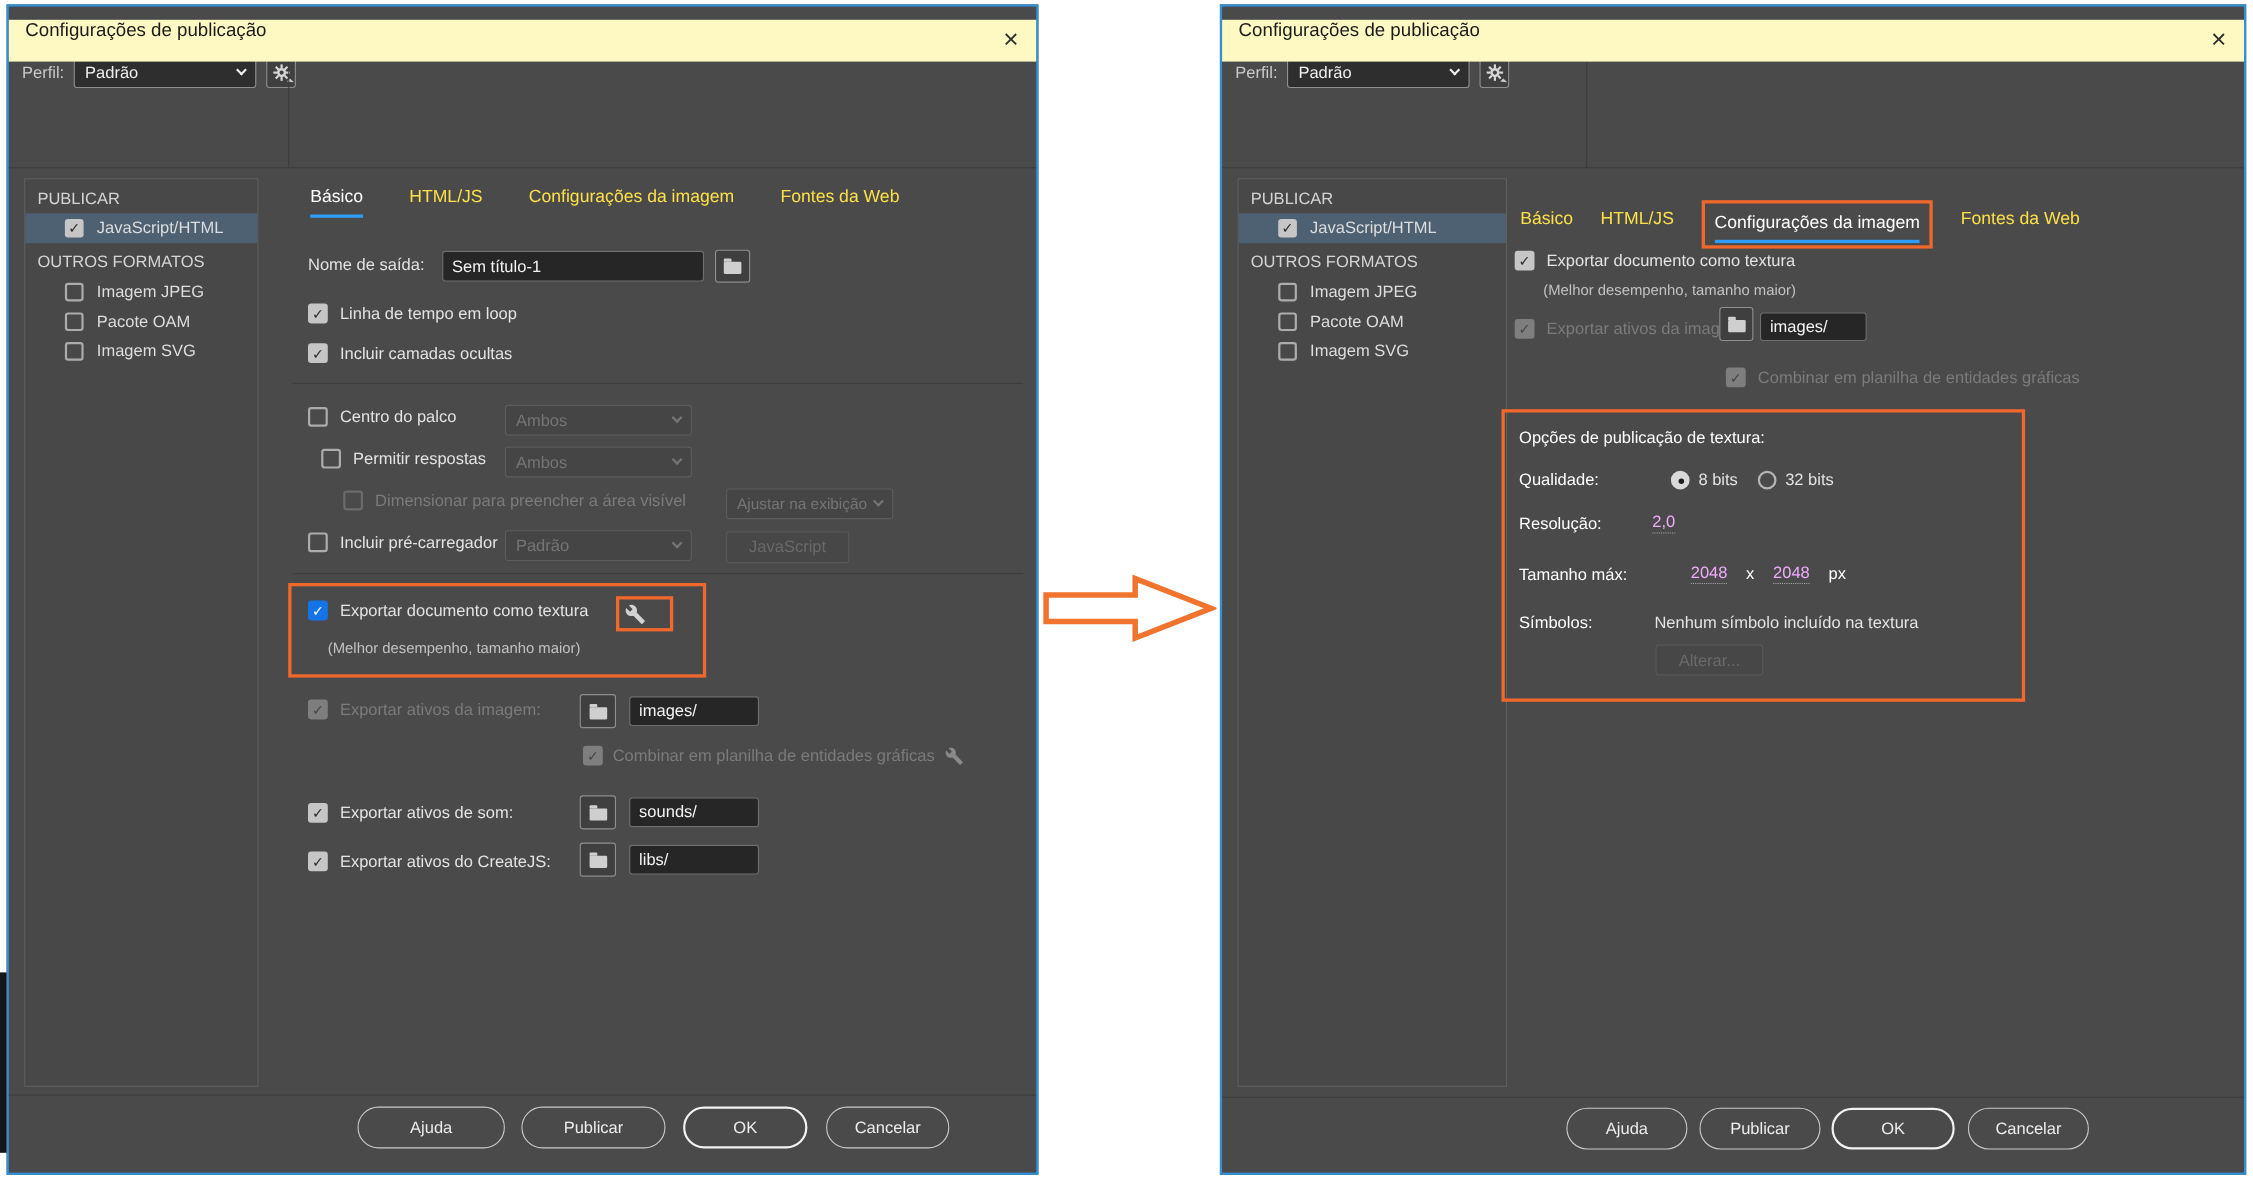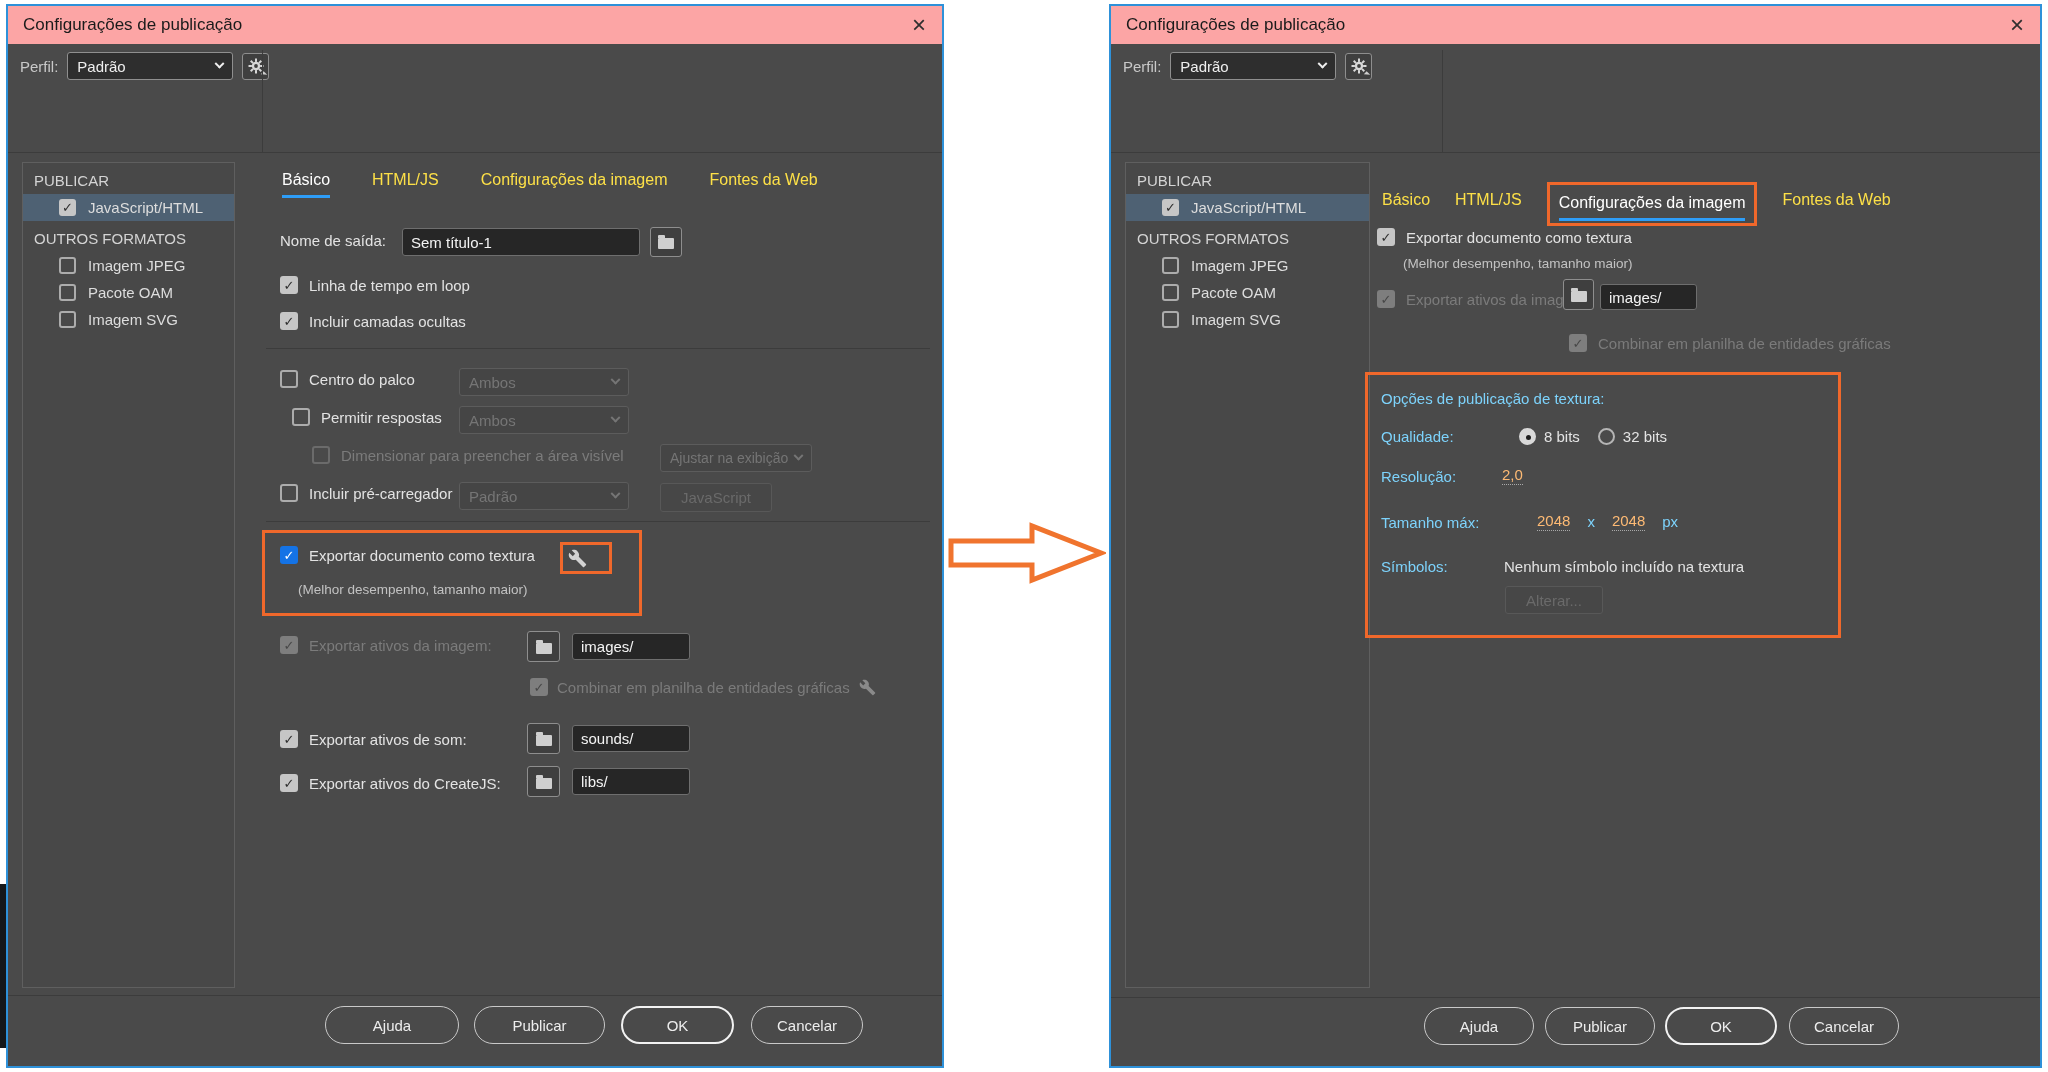--- a/index.html
+++ b/index.html
@@ -1,20 +1,20 @@
 <!DOCTYPE html>
 <html><head>
 <meta charset="utf-8">
 <style>
   * { box-sizing: border-box; margin: 0; padding: 0; }
   html,body { width:2048px; height:1072px; background:#ffffff;
     font-family:"Liberation Sans","DejaVu Sans",sans-serif; overflow:hidden; position:relative; }
 
   .dialog { position:absolute; background:#4A4A4A; border:2px solid #2E91D9; }
-  .titlebar { height:38px; background:#fca5a5; display:flex; align-items:center; padding-left:15px; position:relative; z-index:5; }
+  .titlebar { height:38px; background:#fef9c3; display:flex; align-items:flex-start; padding-left:15px; position:relative; z-index:5;margin-top:12px; }
   .titlebar .t { font-size:17px; color:#1B1B1B; }
   .close { margin-left:auto; width:46px; height:38px; display:flex; align-items:center; justify-content:center;
            font-size:24px; color:#2E2E2E; font-weight:300; }
 
   .a { position:absolute; }
   .vline { position:absolute; width:1px; background:#3C3C3C; }
   .hline { position:absolute; height:1px; background:#3C3C3C; }
 
   .profile-row { position:absolute; display:flex; align-items:center; gap:9px; }
   .profile-label { font-size:15px; color:#C9C9C9; }
@@ -39,41 +39,41 @@
   .cb.blue { background:#1473E6; color:#FFFFFF; }
   .cb.s17 { width:17px; height:17px; }
 
   .tabs { position:absolute; display:flex; align-items:flex-end; }
   .tab { font-size:16px; color:#fde047; padding-bottom:9px; }
   .tab.active { color:#FFFFFF; border-bottom:3px solid #2E9DF7; padding-bottom:6px; }
   .tab-obox { border:3px solid #F0682B; padding:9px 9px 2px 9px; margin-bottom:-8px; }
 
   .lbl { font-size:15px; color:#E3E3E3; white-space:nowrap; }
   .lbl.dim { color:#7B7B7B; }
-  .lbl.soft { color:#7dd3fc; }
+  .lbl.soft { color:#ffffff; }
   .note { font-size:13.5px; color:#C2C2C2; white-space:nowrap; }
 
   .input { background:#262626; border:1px solid #6E6E6E; border-radius:3px; color:#F4F4F4; font-size:15px;
            padding:0 8px; font-family:inherit; position:absolute; }
 
   .row { position:absolute; display:flex; align-items:center; gap:11px; }
 
   .obox { position:absolute; border:3px solid #F0682B; }
 
   .btn { position:absolute; display:flex; align-items:center; justify-content:center; background:transparent;
          border:1px solid #C9C9C9; border-radius:19px; color:#EDEDED; font-size:15px; height:38px; }
   .btn.def { border:2px solid #F2F2F2; }
   .btn-dis { position:absolute; display:flex; align-items:center; justify-content:center; background:#474747;
              border:1px solid #585858; border-radius:3px; color:#6A6A6A; font-size:15px; }
 
   .radio { width:17px; height:17px; border-radius:50%; border:2px solid #B5B5B5; flex:none; position:relative; }
   .radio.on { background:#D9D9D9; border-color:#D9D9D9; }
   .radio.on::after { content:""; position:absolute; left:5px; top:5px; width:5px; height:5px; border-radius:50%; background:#1F1F1F; }
 
-  .hot { color:#fdba74; font-size:15px; border-bottom:1px dotted #A9A9A9; padding-bottom:1px; white-space:nowrap; }
+  .hot { color:#f0abfc; font-size:15px; border-bottom:1px dotted #A9A9A9; padding-bottom:1px; white-space:nowrap; }
 
   .folder { position:relative; width:16px; height:11px; background:#CFCFCF; border-radius:1px; margin-top:3px; flex:none; }
   .folder::before { content:""; position:absolute; top:-3px; left:0; width:7px; height:3px; background:#CFCFCF; border-radius:1px 1px 0 0; }
 
   .gear-tri { position:absolute; right:2px; bottom:2px; width:0; height:0;
               border-left:4px solid transparent; border-top:5px solid #CFCFCF; transform:rotate(-45deg); }
 
   .wrench-obox { position:absolute; border:3px solid #F0682B; display:flex; align-items:center; padding-left:5px; }
   .edge-strip { position:absolute; background:#14171A; }
 </style>

